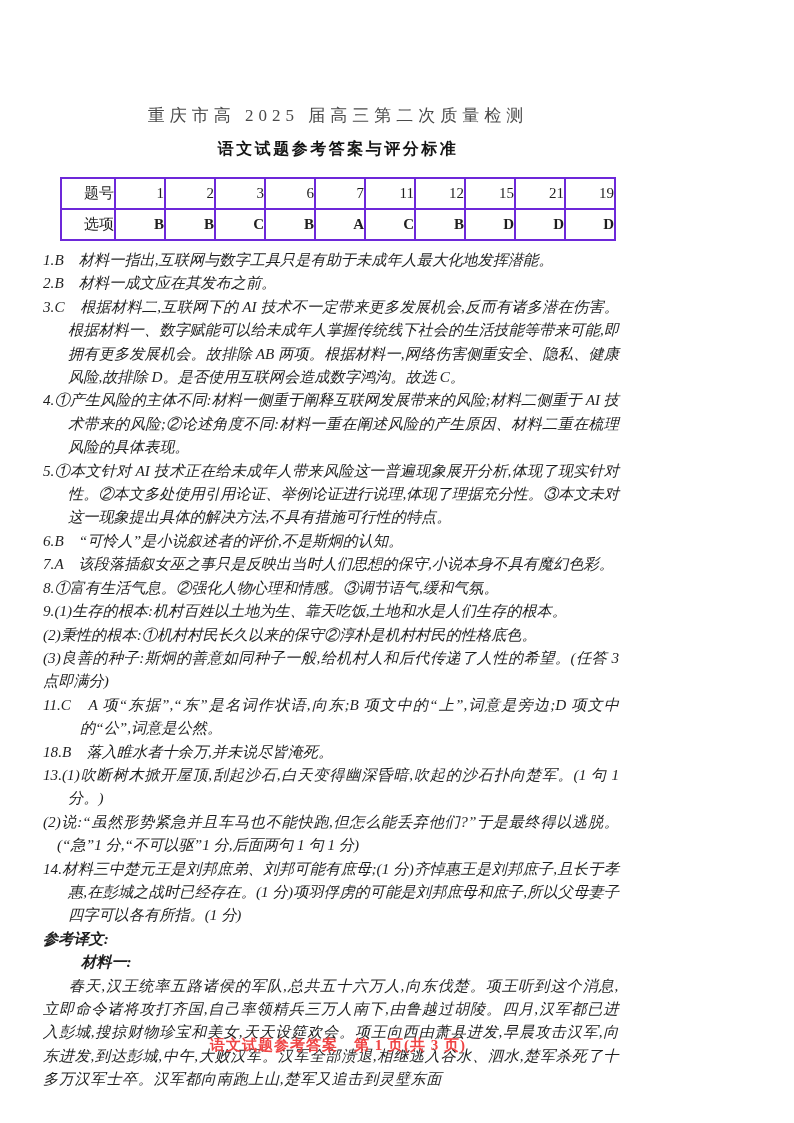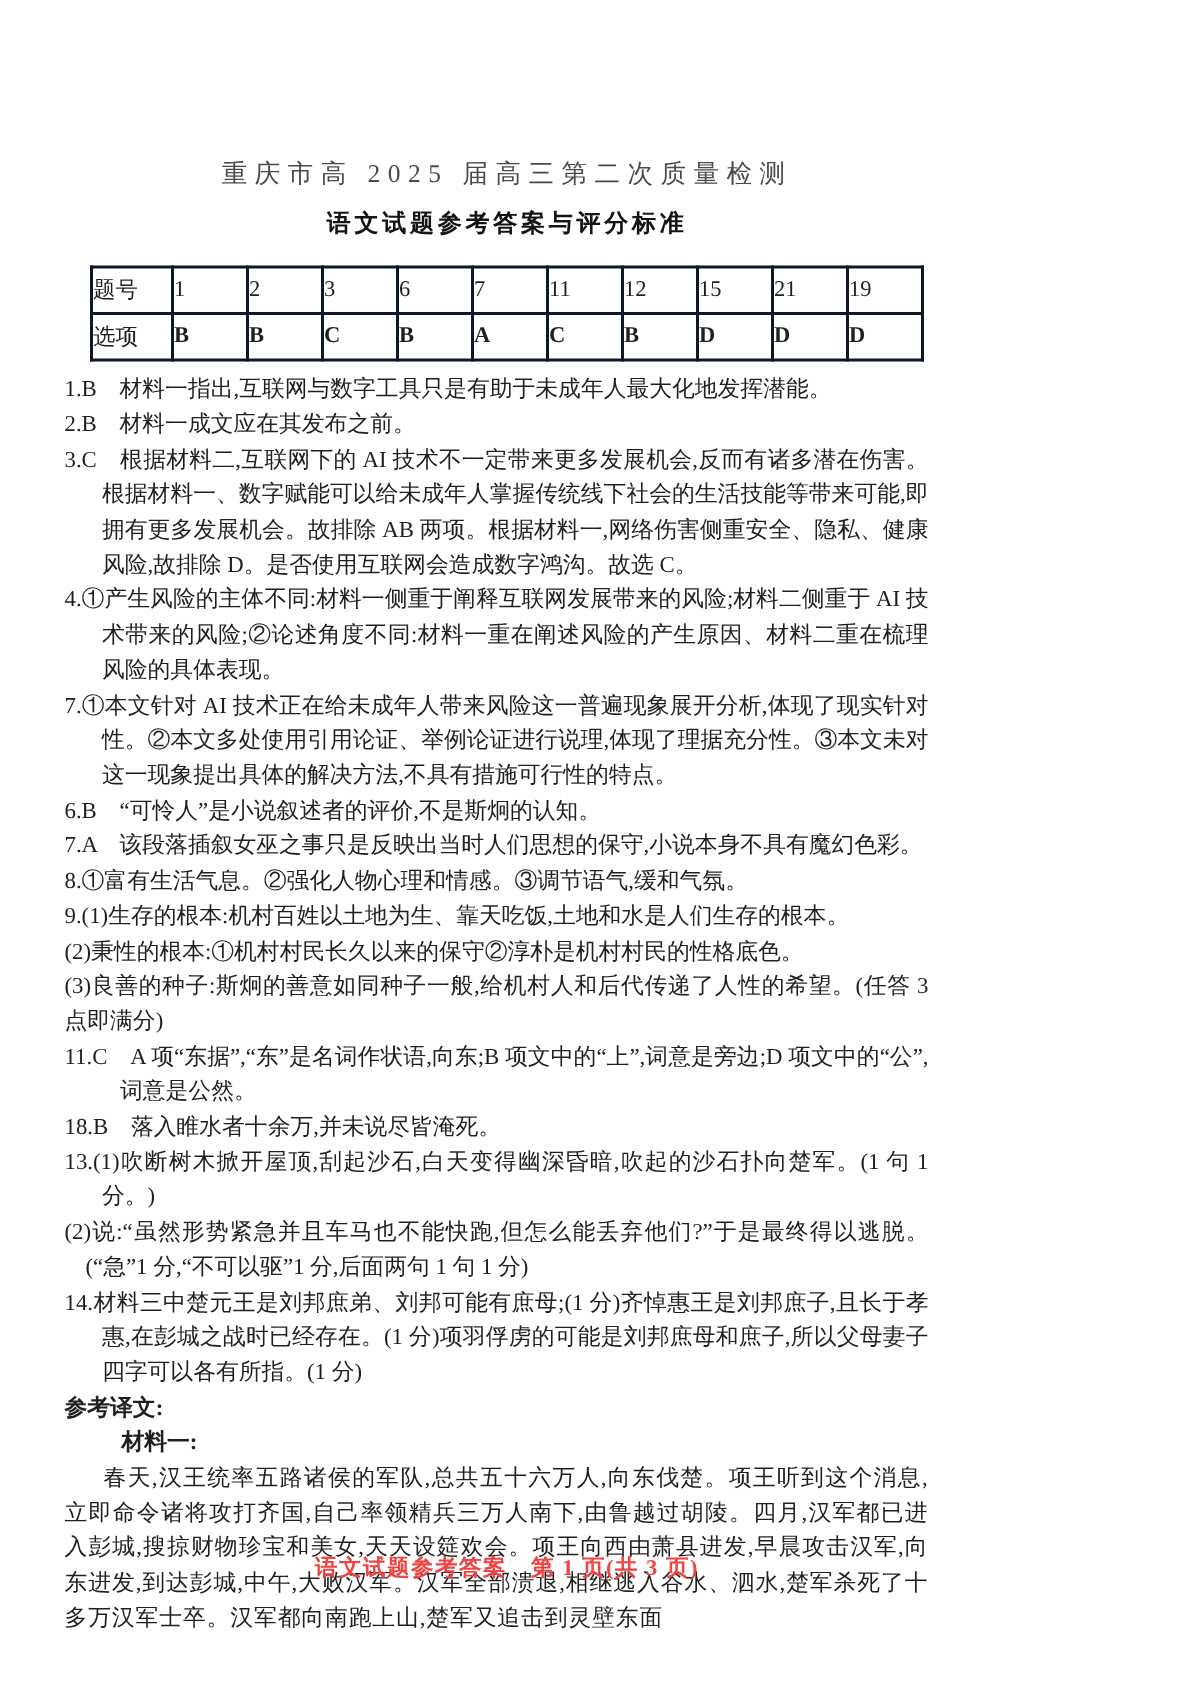--- a/index.html
+++ b/index.html
@@ -25,38 +25,39 @@
     font-size:16px;
     font-weight:bold;
     letter-spacing:2.5px;
     color:#141414;
   }
   table.answer-table {
     border-collapse:collapse;
     margin:17px auto 0 auto;
   }
   table.answer-table td {
-    border:2px solid #0f172a;
-    text-align:left;
+    border:2px solid #6d28d9;
+    text-align:right;
     vertical-align:middle;
     font-size:15px;
     height:29px;
     padding:0;
   }
   td.hcol { width:52px; }
   td.qcol { width:48px; }
   td.ans  { font-weight:bold; }
   .content {
     margin:7px 57px 0 43px;
   }
   .content p {
     margin:0;
     font-size:15.2px;
     line-height:23.4px;
     text-align:justify;
+    font-style:italic;
   }
   .hangA { padding-left:37px; text-indent:-37px; }   
   .hangB { padding-left:25px; text-indent:-25px; }   
   .sub   { margin-left:25px; }                       
   .subhang { margin-left:25px; padding-left:14px; text-indent:-14px; } 
   .bold  { font-weight:bold; }
   .indent2 { text-indent:38px; }
   .trans { text-indent:26px; letter-spacing:0.6px; line-height:24.3px; }
   .footer {
     position:absolute;
@@ -105,21 +106,21 @@
         <td class="qcol ans">D</td>
       </tr>
     </tbody>
   </table>
 
   <div class="content">
     <p class="hangA">1.B　材料一指出,互联网与数字工具只是有助于未成年人最大化地发挥潜能。</p>
     <p class="hangA">2.B　材料一成文应在其发布之前。</p>
     <p class="hangB">3.C　根据材料二,互联网下的 AI 技术不一定带来更多发展机会,反而有诸多潜在伤害。根据材料一、数字赋能可以给未成年人掌握传统线下社会的生活技能等带来可能,即拥有更多发展机会。故排除 AB 两项。根据材料一,网络伤害侧重安全、隐私、健康风险,故排除 D。是否使用互联网会造成数字鸿沟。故选 C。</p>
     <p class="hangB">4.①产生风险的主体不同:材料一侧重于阐释互联网发展带来的风险;材料二侧重于 AI 技术带来的风险;②论述角度不同:材料一重在阐述风险的产生原因、材料二重在梳理风险的具体表现。</p>
-    <p class="hangB">7.①本文针对 AI 技术正在给未成年人带来风险这一普遍现象展开分析,体现了现实针对性。②本文多处使用引用论证、举例论证进行说理,体现了理据充分性。③本文未对这一现象提出具体的解决方法,不具有措施可行性的特点。</p>
+    <p class="hangB">5.①本文针对 AI 技术正在给未成年人带来风险这一普遍现象展开分析,体现了现实针对性。②本文多处使用引用论证、举例论证进行说理,体现了理据充分性。③本文未对这一现象提出具体的解决方法,不具有措施可行性的特点。</p>
     <p class="hangA">6.B　“可怜人”是小说叙述者的评价,不是斯炯的认知。</p>
     <p class="hangA">7.A　该段落插叙女巫之事只是反映出当时人们思想的保守,小说本身不具有魔幻色彩。</p>
     <p class="hangB">8.①富有生活气息。②强化人物心理和情感。③调节语气,缓和气氛。</p>
     <p class="hangB">9.(1)生存的根本:机村百姓以土地为生、靠天吃饭,土地和水是人们生存的根本。</p>
     <p class="sub">(2)秉性的根本:①机村村民长久以来的保守②淳朴是机村村民的性格底色。</p>
     <p class="sub">(3)良善的种子:斯炯的善意如同种子一般,给机村人和后代传递了人性的希望。(任答 3 点即满分)</p>
     <p class="hangA">11.C　A 项“东据”,“东”是名词作状语,向东;B 项文中的“上”,词意是旁边;D 项文中的“公”,词意是公然。</p>
     <p class="hangA">18.B　落入睢水者十余万,并未说尽皆淹死。</p>
     <p class="hangB">13.(1)吹断树木掀开屋顶,刮起沙石,白天变得幽深昏暗,吹起的沙石扑向楚军。(1 句 1 分。)</p>
     <p class="subhang">(2)说:“虽然形势紧急并且车马也不能快跑,但怎么能丢弃他们?”于是最终得以逃脱。(“急”1 分,“不可以驱”1 分,后面两句 1 句 1 分)</p>

